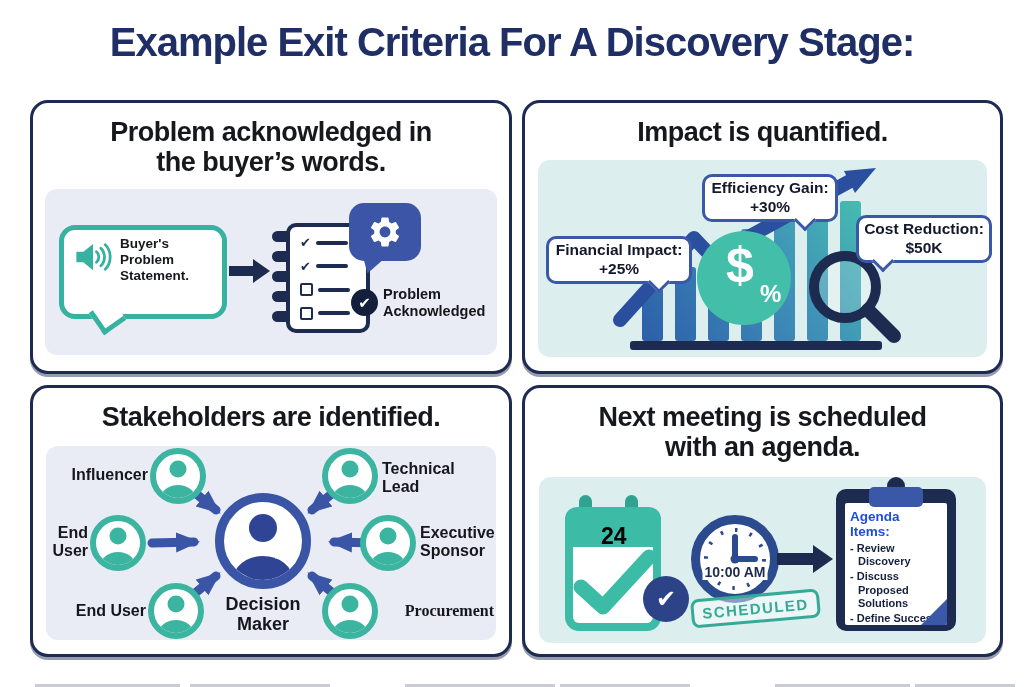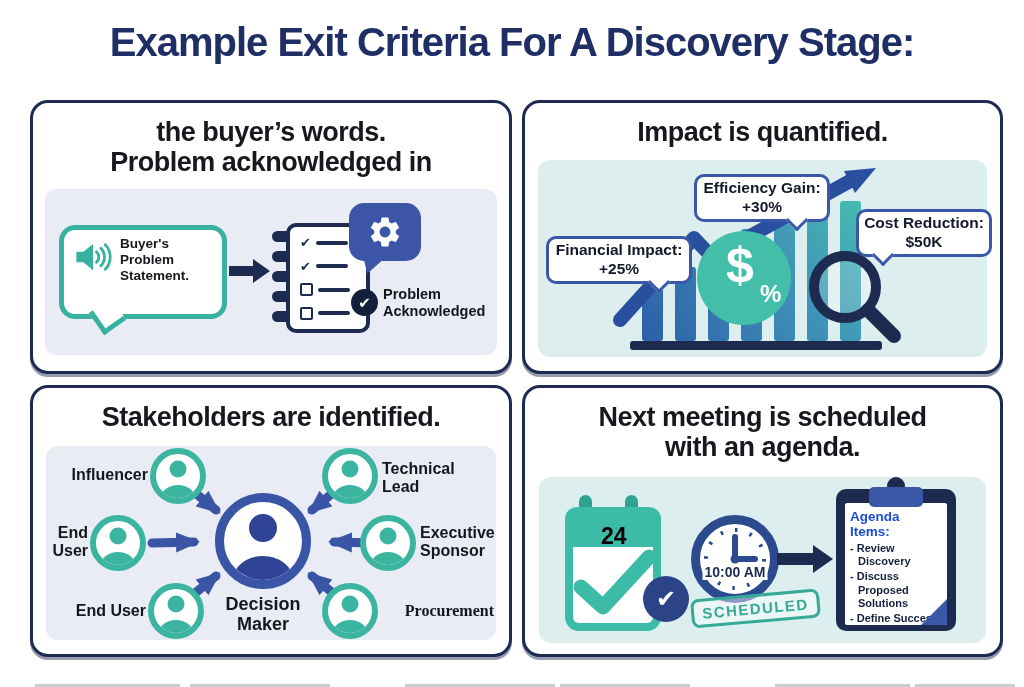--- a/index.html
+++ b/index.html
@@ -64,22 +64,22 @@
   .money .pct{position:absolute;left:62px;top:44px;font-size:24px;font-weight:bold;line-height:1;}
   .callout{position:absolute;background:#fff;border:3px solid #3a57a8;border-radius:10px;
            padding:2px 4px;text-align:center;font-weight:bold;font-size:15.5px;line-height:1.22;
            color:#14182b;}
   .co-tail{position:absolute;width:13px;height:13px;background:#fff;
            border-right:3px solid #3a57a8;border-bottom:3px solid #3a57a8;transform:rotate(45deg);
            bottom:-9px;}
   .tail-right{right:22px;}
   .tail-left{left:16px;}
   #co-financial{left:8px;top:76px;width:132px;}
-  #co-efficiency{left:156px;top:14px;width:122px;}
-  #co-cost{left:318px;top:49px;width:122px;}
+  #co-efficiency{left:164px;top:14px;width:122px;}
+  #co-cost{left:318px;top:55px;width:122px;}
 
   
   .arrows{position:absolute;left:0;top:0;}
   .stake-circle{position:absolute;width:56px;height:56px;border-radius:50%;background:#fff;
                 border:6px solid #3bb4a0;box-sizing:border-box;overflow:hidden;}
   .stake-circle svg{position:absolute;left:0;top:0;}
   #sc-influencer{left:104px;top:2px;}
   #sc-eu-mid{left:44px;top:69px;}
   #sc-eu-bot{left:102px;top:137px;}
   #sc-tech{left:276px;top:2px;}
@@ -139,22 +139,22 @@
 </style>
 </head>
 <body>
 
 <div class="stage">
 
   <h1 class="main-title">Example Exit Criteria For A Discovery Stage:</h1>
 
   <section class="card" id="card-problem">
     <div class="card-heading">
+      <span class="hl">Problem acknowledged in</span>
       <span class="hl">the buyer’s words.</span>
-      <span class="hl">Problem acknowledged in</span>
     </div>
     <div class="panel lav" id="panel-problem">
       <div class="speech-bubble">
         <span class="bubble-tail"></span>
         <svg class="speaker-svg" width="42" height="42" viewBox="0 0 48 48">
           <path d="M5 18 h8 l11 -9 v30 l-11 -9 h-8 z" fill="#38b2a0"></path>
           <path d="M28 18 c3.5 3 3.5 9 0 12" stroke="#38b2a0" stroke-width="3.2" fill="none" stroke-linecap="round"></path>
           <path d="M33 14 c5.5 5 5.5 15 0 20" stroke="#38b2a0" stroke-width="3.2" fill="none" stroke-linecap="round"></path>
           <path d="M38 10 c7.5 7 7.5 21 0 28" stroke="#38b2a0" stroke-width="3.2" fill="none" stroke-linecap="round"></path>
         </svg>

